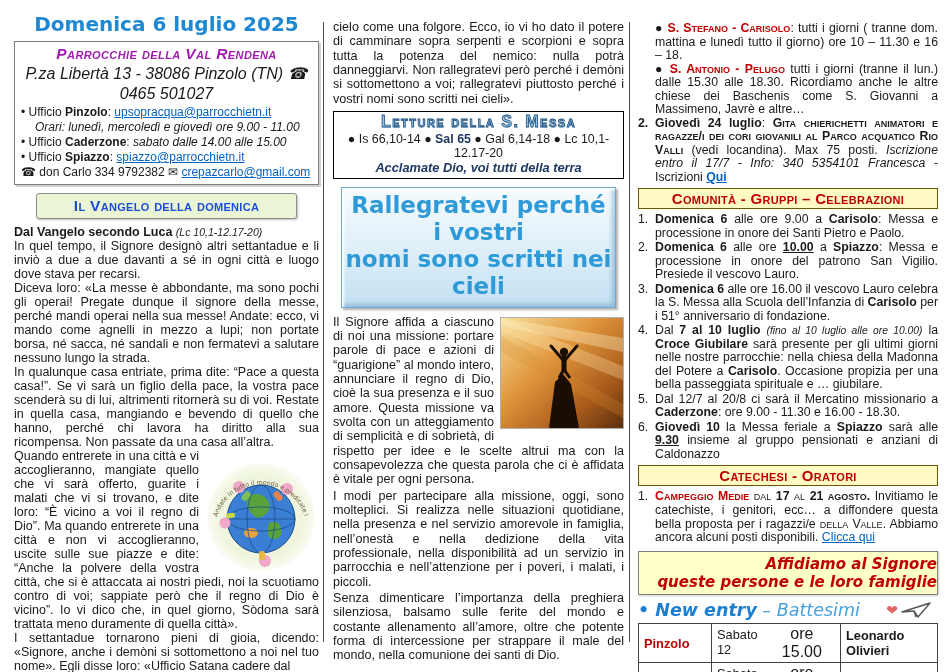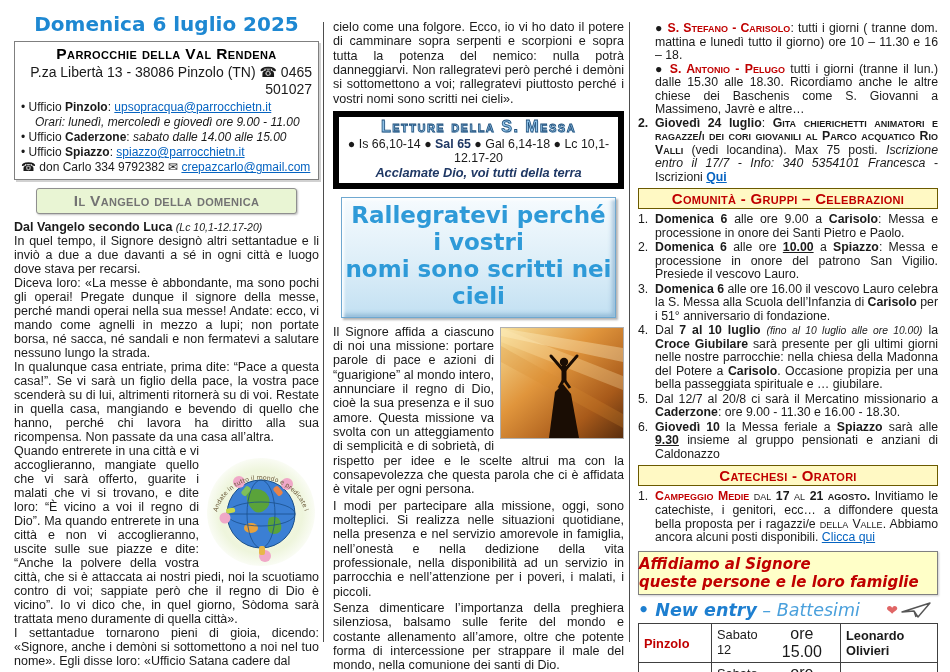--- a/index.html
+++ b/index.html
@@ -12,46 +12,46 @@
   
   .b{font-weight:700}.i{font-style:italic}.u{text-decoration:underline}
   .sc{font-variant:small-caps}
   .red{color:#c00000}
   .navy{color:#1f3864}
   .small{font-size:84%}
   .link{color:#0563c1;text-decoration:underline;cursor:pointer}
   
   .date-title{font-family:"DejaVu Sans",sans-serif;font-weight:700;font-size:20px;color:#1e88d2;text-align:center;margin:2px 0 5px 0;}
   .contact-box{border:1px solid #7f7f7f;box-shadow:2px 2px 0 rgba(0,0,0,.18);padding:2px 6px 4px 6px;font-size:12px;line-height:1.26;}
-  .contact-name{font-variant:small-caps;font-weight:700;color:#000000;font-size:15.5px;text-align:center;letter-spacing:.4px;}
-  .contact-address{text-align:right;font-size:14px;margin-bottom:1px;}
+  .contact-name{font-variant:small-caps;font-weight:700;color:#a21caf;font-size:15.5px;text-align:center;letter-spacing:.4px;font-style:italic;}
+  .contact-address{font-style:italic;text-align:center;font-size:16px;margin-bottom:1px;}
   .contact-line{white-space:nowrap;}
   .contact-indent{padding-left:14px;font-style:italic;}
-  .vangelo-box{width:85%;margin:8px auto 6px auto;background:#e9f5d4;border:1px solid #8f8f8f;border-radius:3px;text-align:center;color:#737373;font-weight:700;font-variant:small-caps;font-size:15.5px;padding:3px 0;box-shadow:1px 1px 2px rgba(0,0,0,.25);letter-spacing:.3px;}
+  .vangelo-box{width:85%;margin:8px auto 6px auto;background:#e9f5d4;border:1px solid #8f8f8f;border-radius:3px;text-align:center;color:#1d4ed8;font-weight:700;font-variant:small-caps;font-size:15.5px;padding:3px 0;box-shadow:1px 1px 2px rgba(0,0,0,.25);letter-spacing:.3px;}
   .gospel{font-size:12.5px;line-height:1.12;text-align:justify;}
   .gospel p{margin:0;}
   .globe-wrap{float:right;width:116px;height:124px;margin:2px 0 0 4px;}
   
   .bodytext{font-size:12.6px;line-height:1.14;text-align:justify;}
   .bodytext p{margin:0 0 2px 0;}
-  .letture-box{border:6px solid #000000;text-align:center;padding:1px 2px 3px 2px;margin:5px 0 0 0;}
+  .letture-box{border:1px solid #000000;text-align:center;padding:1px 2px 3px 2px;margin:5px 0 0 0;}
   .letture-title{font-variant:small-caps;font-weight:800;font-size:16px;letter-spacing:1.5px;color:#8fc3e9;-webkit-text-stroke:.8px #1f4e79;text-shadow:1px 1px 0 #cfe4f5;}
   .letture-refs{font-size:12.4px;margin-top:1px;}
   .letture-psalm{font-size:12.8px;font-weight:700;font-style:italic;color:#1f3864;}
   .banner{margin:8px 8px 7px 8px;padding:4px 2px 6px 2px;text-align:center;font-size:23px;line-height:1.18;font-weight:700;color:#2e9ad8;background:linear-gradient(180deg,#f6fbfe 0%,#ddeef8 55%,#c2e0f2 100%);border:1px solid #6fa8d0;box-shadow:inset 2px 2px 3px #ffffff,inset -3px -3px 4px rgba(100,150,190,.5),1.5px 2px 2px rgba(0,0,0,.3);font-family:"DejaVu Sans",sans-serif;}
   .photo-wrap{float:right;width:122px;height:110px;margin:2px 0 2px 6px;border:1px solid #b0b0b0;}
   .lettera{margin-top:7px;}
   .hdr-box2{background:#fff9c4;border:1px solid #6b5a00;text-align:center;color:#c00000;font-weight:700;font-variant:small-caps;font-size:15px;padding:1px;margin:4px 0;letter-spacing:.3px;}
   .li-row{display:flex;font-size:12.4px;line-height:1.12;margin-bottom:1px;}
   .li-num{width:17px;flex:none;}
   .li-body{flex:1;text-align:justify;}
   .sub-bullet{margin-left:17px;text-align:justify;font-size:12.4px;line-height:1.12;}
   
   #col-right .li-row,#col-right .sub-bullet{font-size:12.3px;line-height:1.1;}
-  .affidiamo-box{background:#ffffc8;border:1px solid #808080;text-align:left;color:#c00000;font-weight:700;font-style:italic;font-size:15px;line-height:1.22;font-family:"DejaVu Sans",sans-serif;padding:3px 0;margin:6px 0 5px 0;box-shadow:1px 1px 2px rgba(0,0,0,.2);}
+  .affidiamo-box{background:#ffffc8;border:1px solid #808080;text-align:right;color:#c00000;font-weight:700;font-style:italic;font-size:15px;line-height:1.22;font-family:"DejaVu Sans",sans-serif;padding:3px 0;margin:6px 0 5px 0;box-shadow:1px 1px 2px rgba(0,0,0,.2);}
   .sec-heading{display:flex;align-items:center;font-family:"DejaVu Sans",sans-serif;font-size:17.5px;font-weight:700;font-style:italic;margin:3px 0 3px 0;gap:12px;}
   .ne1{color:#1e7fd0}.ne2{color:#4aa0dc;font-weight:400}
   .heading-icons{margin-left:auto;display:flex;align-items:center;gap:2px;padding-right:4px;}
   table.mini{width:100%;border-collapse:collapse;font-size:12.8px;}
   table.mini td,table.mini th{border:1px solid #404040;padding:1px 5px;height:18px;}
   td.town{width:62px;font-weight:700;color:#c00000;}
   td.when{width:118px;}
   td.when .cellflex{display:flex;align-items:baseline;}
   td.when .time{margin-left:auto;font-size:16px;padding-right:2px;text-align:center;}
   td.person{font-weight:700;}

